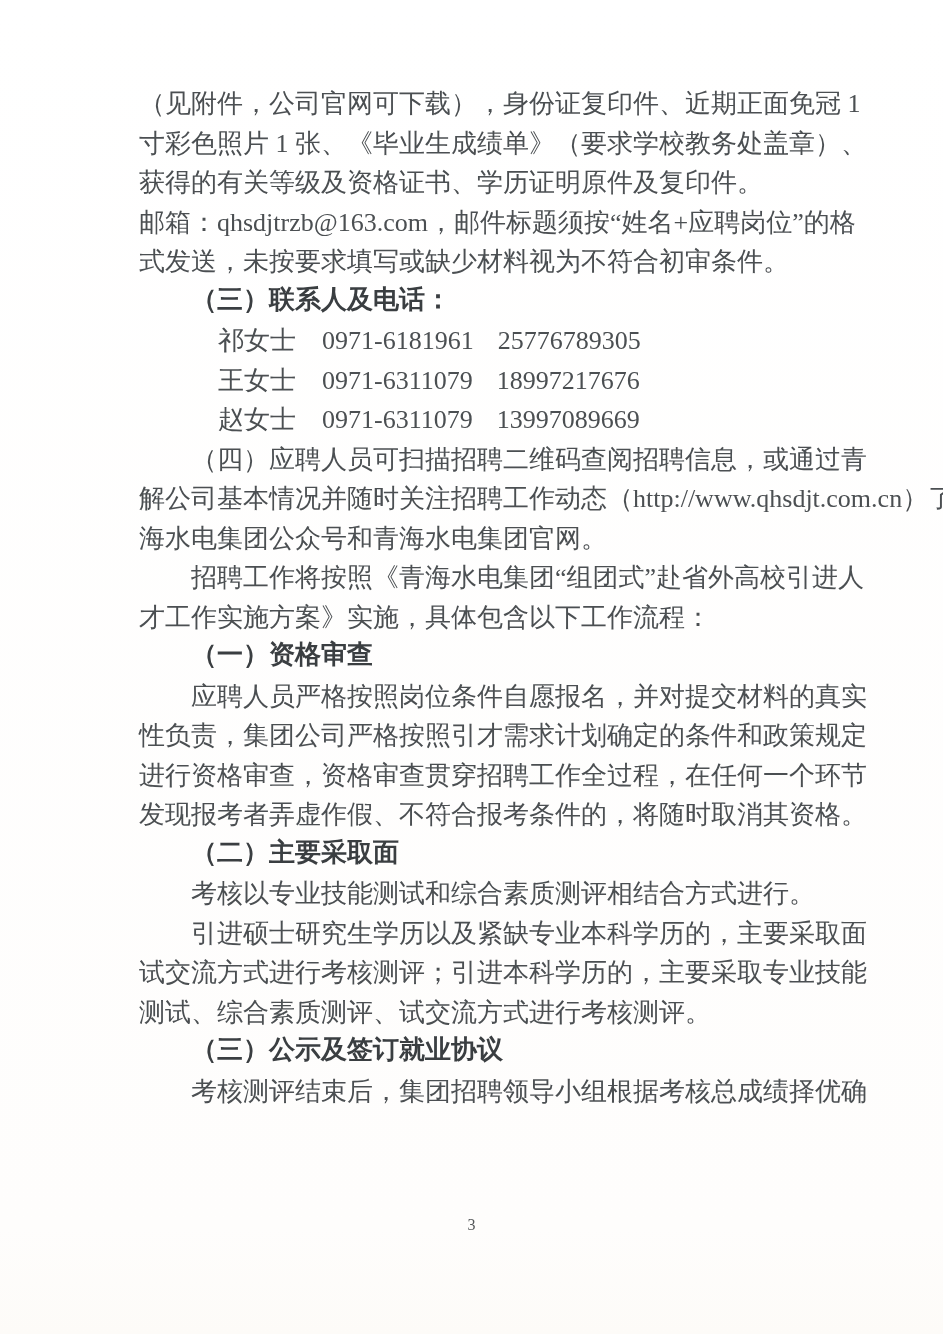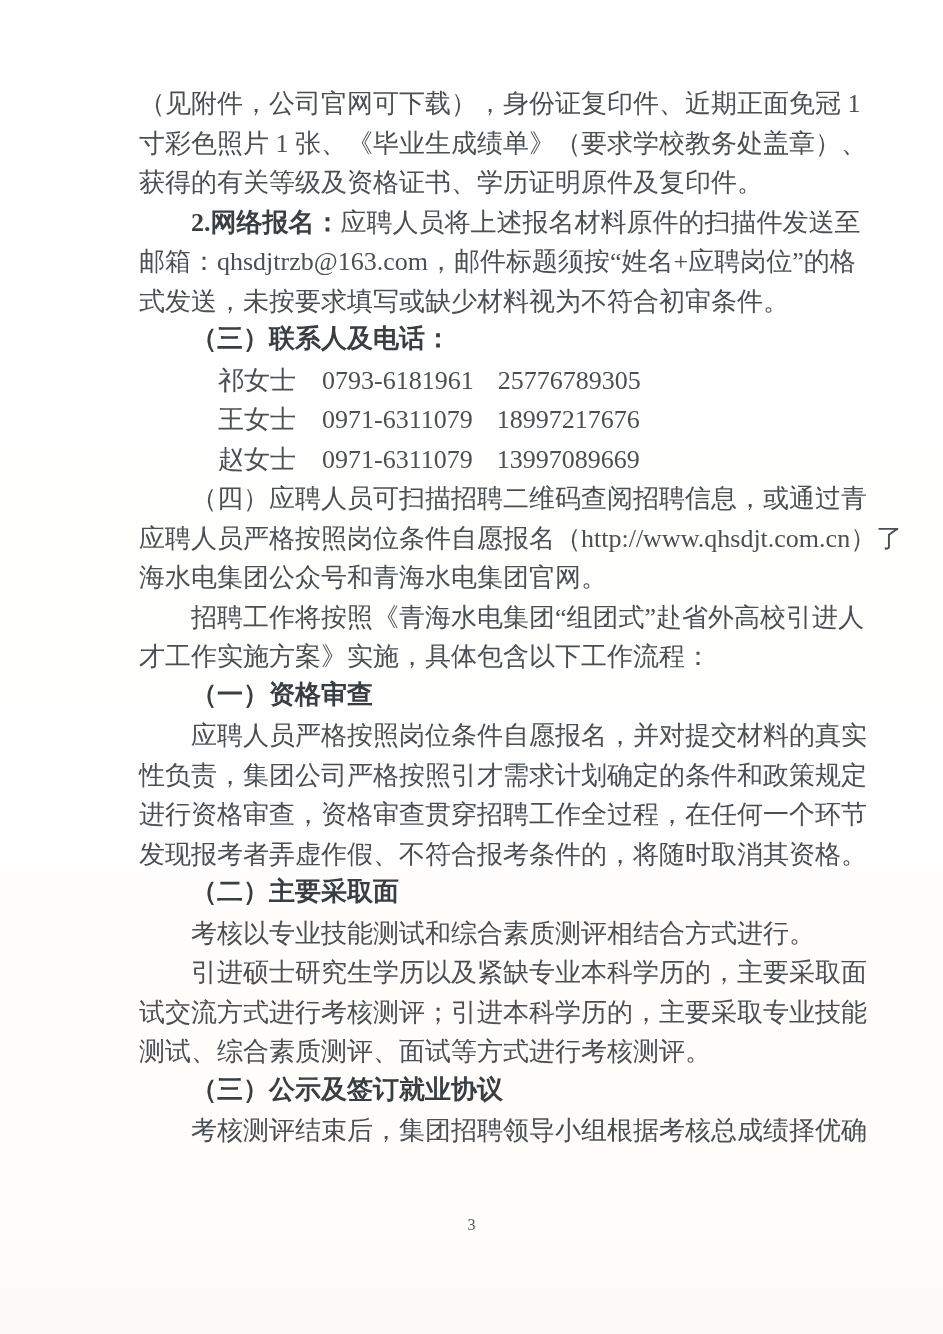--- a/index.html
+++ b/index.html
@@ -53,57 +53,56 @@
 </head>
 <body>
 
 <div class="page">
   <div class="content">
 
     <div class="line">（见附件，公司官网可下载），身份证复印件、近期正面免冠 1</div>
     <div class="line">寸彩色照片 1 张、《毕业生成绩单》（要求学校教务处盖章）、</div>
     <div class="line">获得的有关等级及资格证书、学历证明原件及复印件。</div>
 
-    <div class="line indent"><b>2.网络报名：</b><span>应聘人员将上述报名材料原件的扫描件发送至</span></div>
     <div class="line">邮箱：qhsdjtrzb@163.com，邮件标题须按“姓名+应聘岗位”的格</div>
     <div class="line">式发送，未按要求填写或缺少材料视为不符合初审条件。</div>
 
     <div class="line indent heading">（三）联系人及电话：</div>
 
     <div class="line contact">
-      <span class="c-name">祁女士</span><span class="c-phone">0793-6181961</span><span class="c-mobile">25776789305</span>
+      <span class="c-name">祁女士</span><span class="c-phone">0971-6181961</span><span class="c-mobile">25776789305</span>
     </div>
     <div class="line contact">
       <span class="c-name">王女士</span><span class="c-phone">0971-6311079</span><span class="c-mobile">18997217676</span>
     </div>
     <div class="line contact">
       <span class="c-name">赵女士</span><span class="c-phone">0971-6311079</span><span class="c-mobile">13997089669</span>
     </div>
 
     <div class="line indent">（四）应聘人员可扫描招聘二维码查阅招聘信息，或通过青</div>
-    <div class="line">应聘人员严格按照岗位条件自愿报名（http://www.qhsdjt.com.cn）了</div>
+    <div class="line">解公司基本情况并随时关注招聘工作动态（http://www.qhsdjt.com.cn）了</div>
     <div class="line">海水电集团公众号和青海水电集团官网。</div>
 
 
     <div class="line indent">招聘工作将按照《青海水电集团“组团式”赴省外高校引进人</div>
     <div class="line">才工作实施方案》实施，具体包含以下工作流程：</div>
 
     <div class="line indent heading">（一）资格审查</div>
 
     <div class="line indent">应聘人员严格按照岗位条件自愿报名，并对提交材料的真实</div>
     <div class="line">性负责，集团公司严格按照引才需求计划确定的条件和政策规定</div>
     <div class="line">进行资格审查，资格审查贯穿招聘工作全过程，在任何一个环节</div>
     <div class="line">发现报考者弄虚作假、不符合报考条件的，将随时取消其资格。</div>
 
     <div class="line indent heading">（二）主要采取面</div>
 
     <div class="line indent">考核以专业技能测试和综合素质测评相结合方式进行。</div>
     <div class="line indent">引进硕士研究生学历以及紧缺专业本科学历的，主要采取面</div>
     <div class="line">试交流方式进行考核测评；引进本科学历的，主要采取专业技能</div>
-    <div class="line">测试、综合素质测评、面试等方式进行考核测评。</div>
+    <div class="line">测试、综合素质测评、试交流方式进行考核测评。</div>
 
     <div class="line indent heading">（三）公示及签订就业协议</div>
 
     <div class="line indent">考核测评结束后，集团招聘领导小组根据考核总成绩择优确</div>
 
   </div>
 
   <div class="page-number">3</div>
 </div>
 

